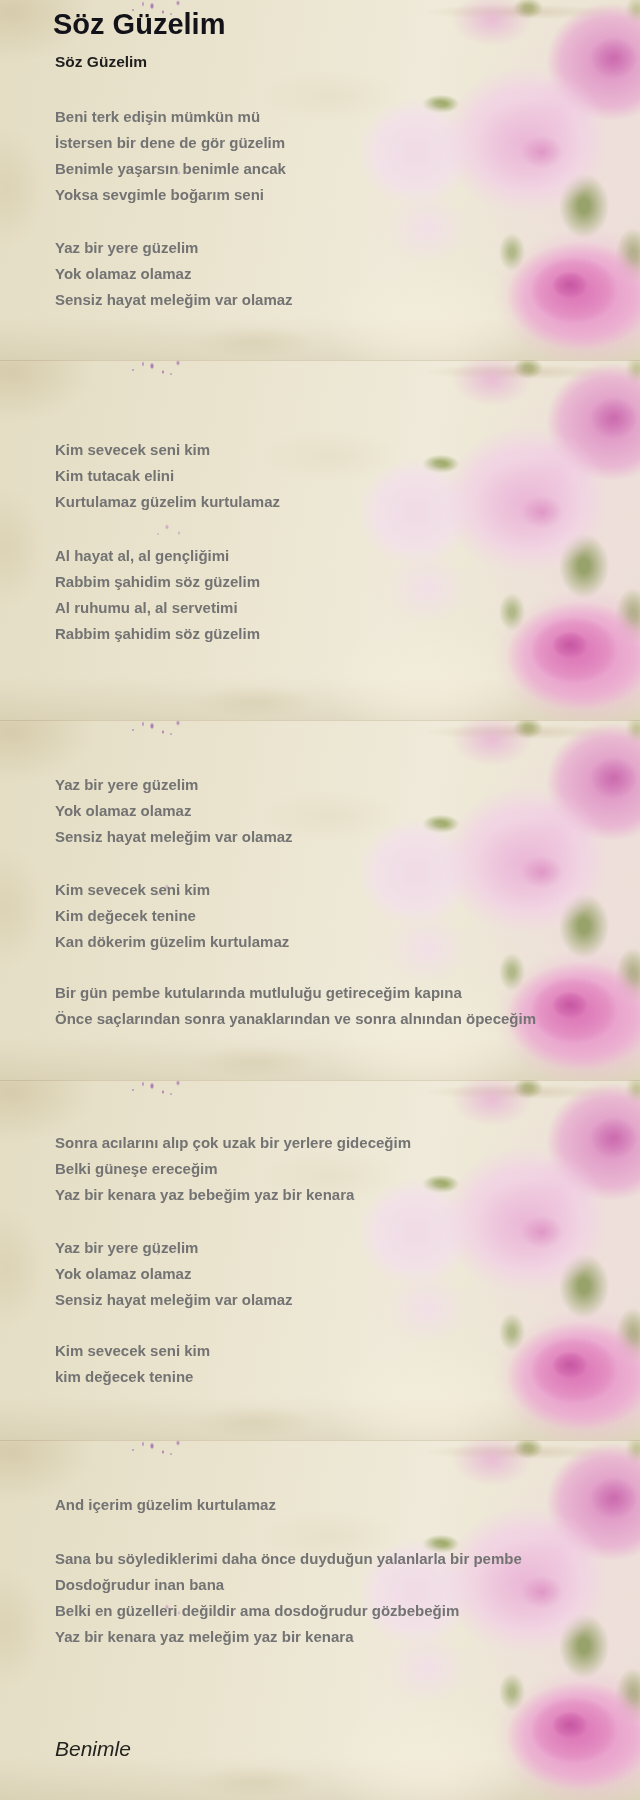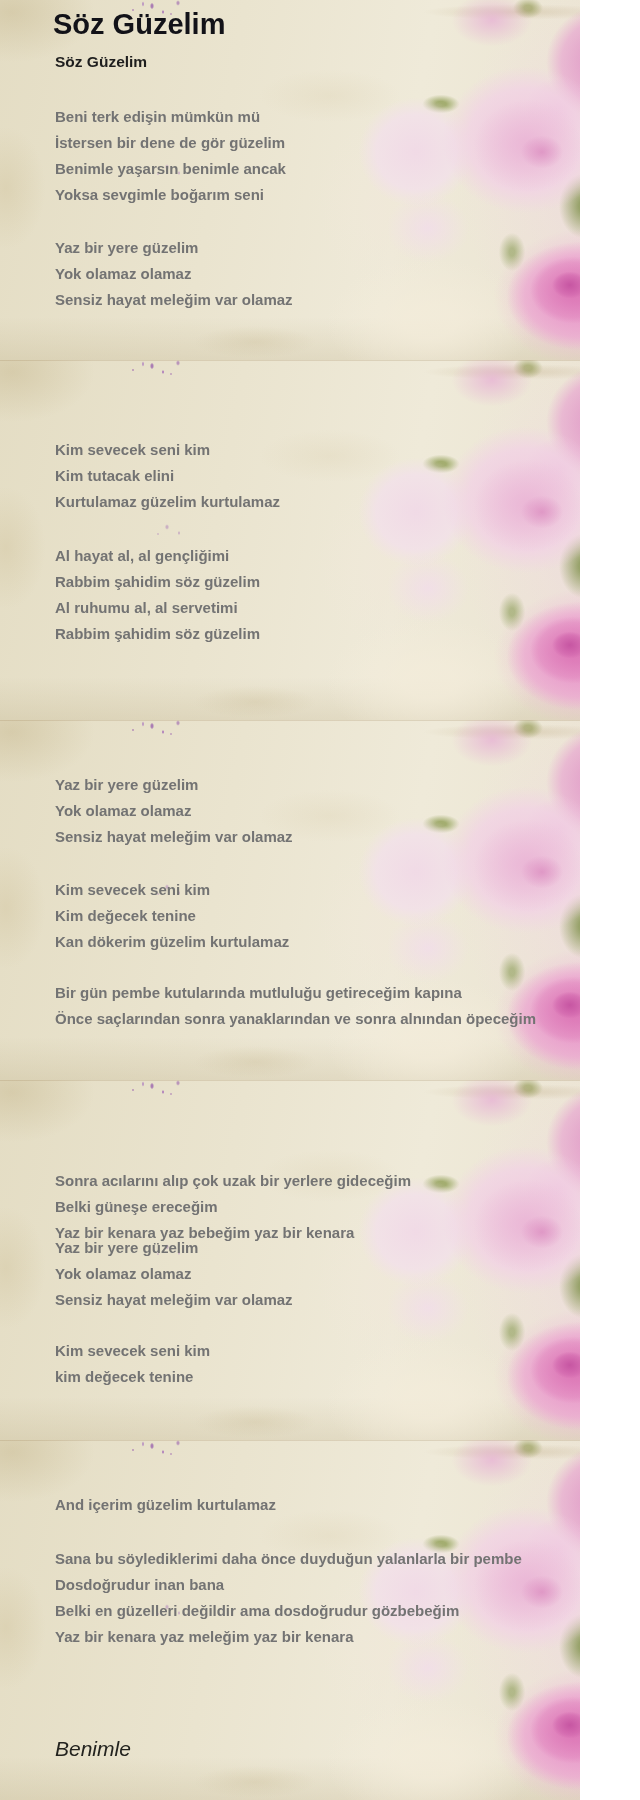--- a/index.html
+++ b/index.html
@@ -1,21 +1,21 @@
 <!DOCTYPE html>
 <html><head>
 <meta charset="utf-8">
 <style>
   html,body{margin:0;padding:0;}
   body{
     width:640px;height:1800px;
     font-family:"Liberation Sans","DejaVu Sans",sans-serif;
     overflow:hidden;
   }
-  .page{position:relative;width:580px;height:1800px;overflow:hidden;background:#e9e3ce;}
+  .page{position:relative;width:640px;height:1800px;overflow:hidden;background:#e9e3ce;}
   .bg{position:absolute;inset:0;}
   .tile{
     position:absolute;left:0;width:640px;height:360px;
     background:
       
       radial-gradient(3px 5px at 152px 6px, #a06cb0d9 30%, transparent 70%),
       radial-gradient(2px 3px at 163px 12px, #aa77bacc 30%, transparent 70%),
       radial-gradient(2px 4px at 143px 4px, #b286c0bb 30%, transparent 70%),
       radial-gradient(2px 2px at 133px 10px, #a06cb099 30%, transparent 70%),
       radial-gradient(3px 4px at 178px 3px, #a06cb0a6 30%, transparent 70%),
@@ -128,21 +128,21 @@
         </div>
         <div class="stanza" style="top: 877px;">
           <div class="line">Kim sevecek seni kim</div>
           <div class="line">Kim değecek tenine</div>
           <div class="line">Kan dökerim güzelim kurtulamaz</div>
         </div>
         <div class="stanza" style="top: 980px;">
           <div class="line">Bir gün pembe kutularında mutluluğu getireceğim kapına</div>
           <div class="line">Önce saçlarından sonra yanaklarından ve sonra alnından öpeceğim</div>
         </div>
-        <div class="stanza" style="top: 1168px;">
+        <div class="stanza" style="top: 1130px;">
           <div class="line">Sonra acılarını alıp çok uzak bir yerlere gideceğim</div>
           <div class="line">Belki güneşe ereceğim</div>
           <div class="line">Yaz bir kenara yaz bebeğim yaz bir kenara</div>
         </div>
         <div class="stanza" style="top: 1235px;">
           <div class="line">Yaz bir yere güzelim</div>
           <div class="line">Yok olamaz olamaz</div>
           <div class="line">Sensiz hayat meleğim var olamaz</div>
         </div>
         <div class="stanza" style="top: 1338px;">

